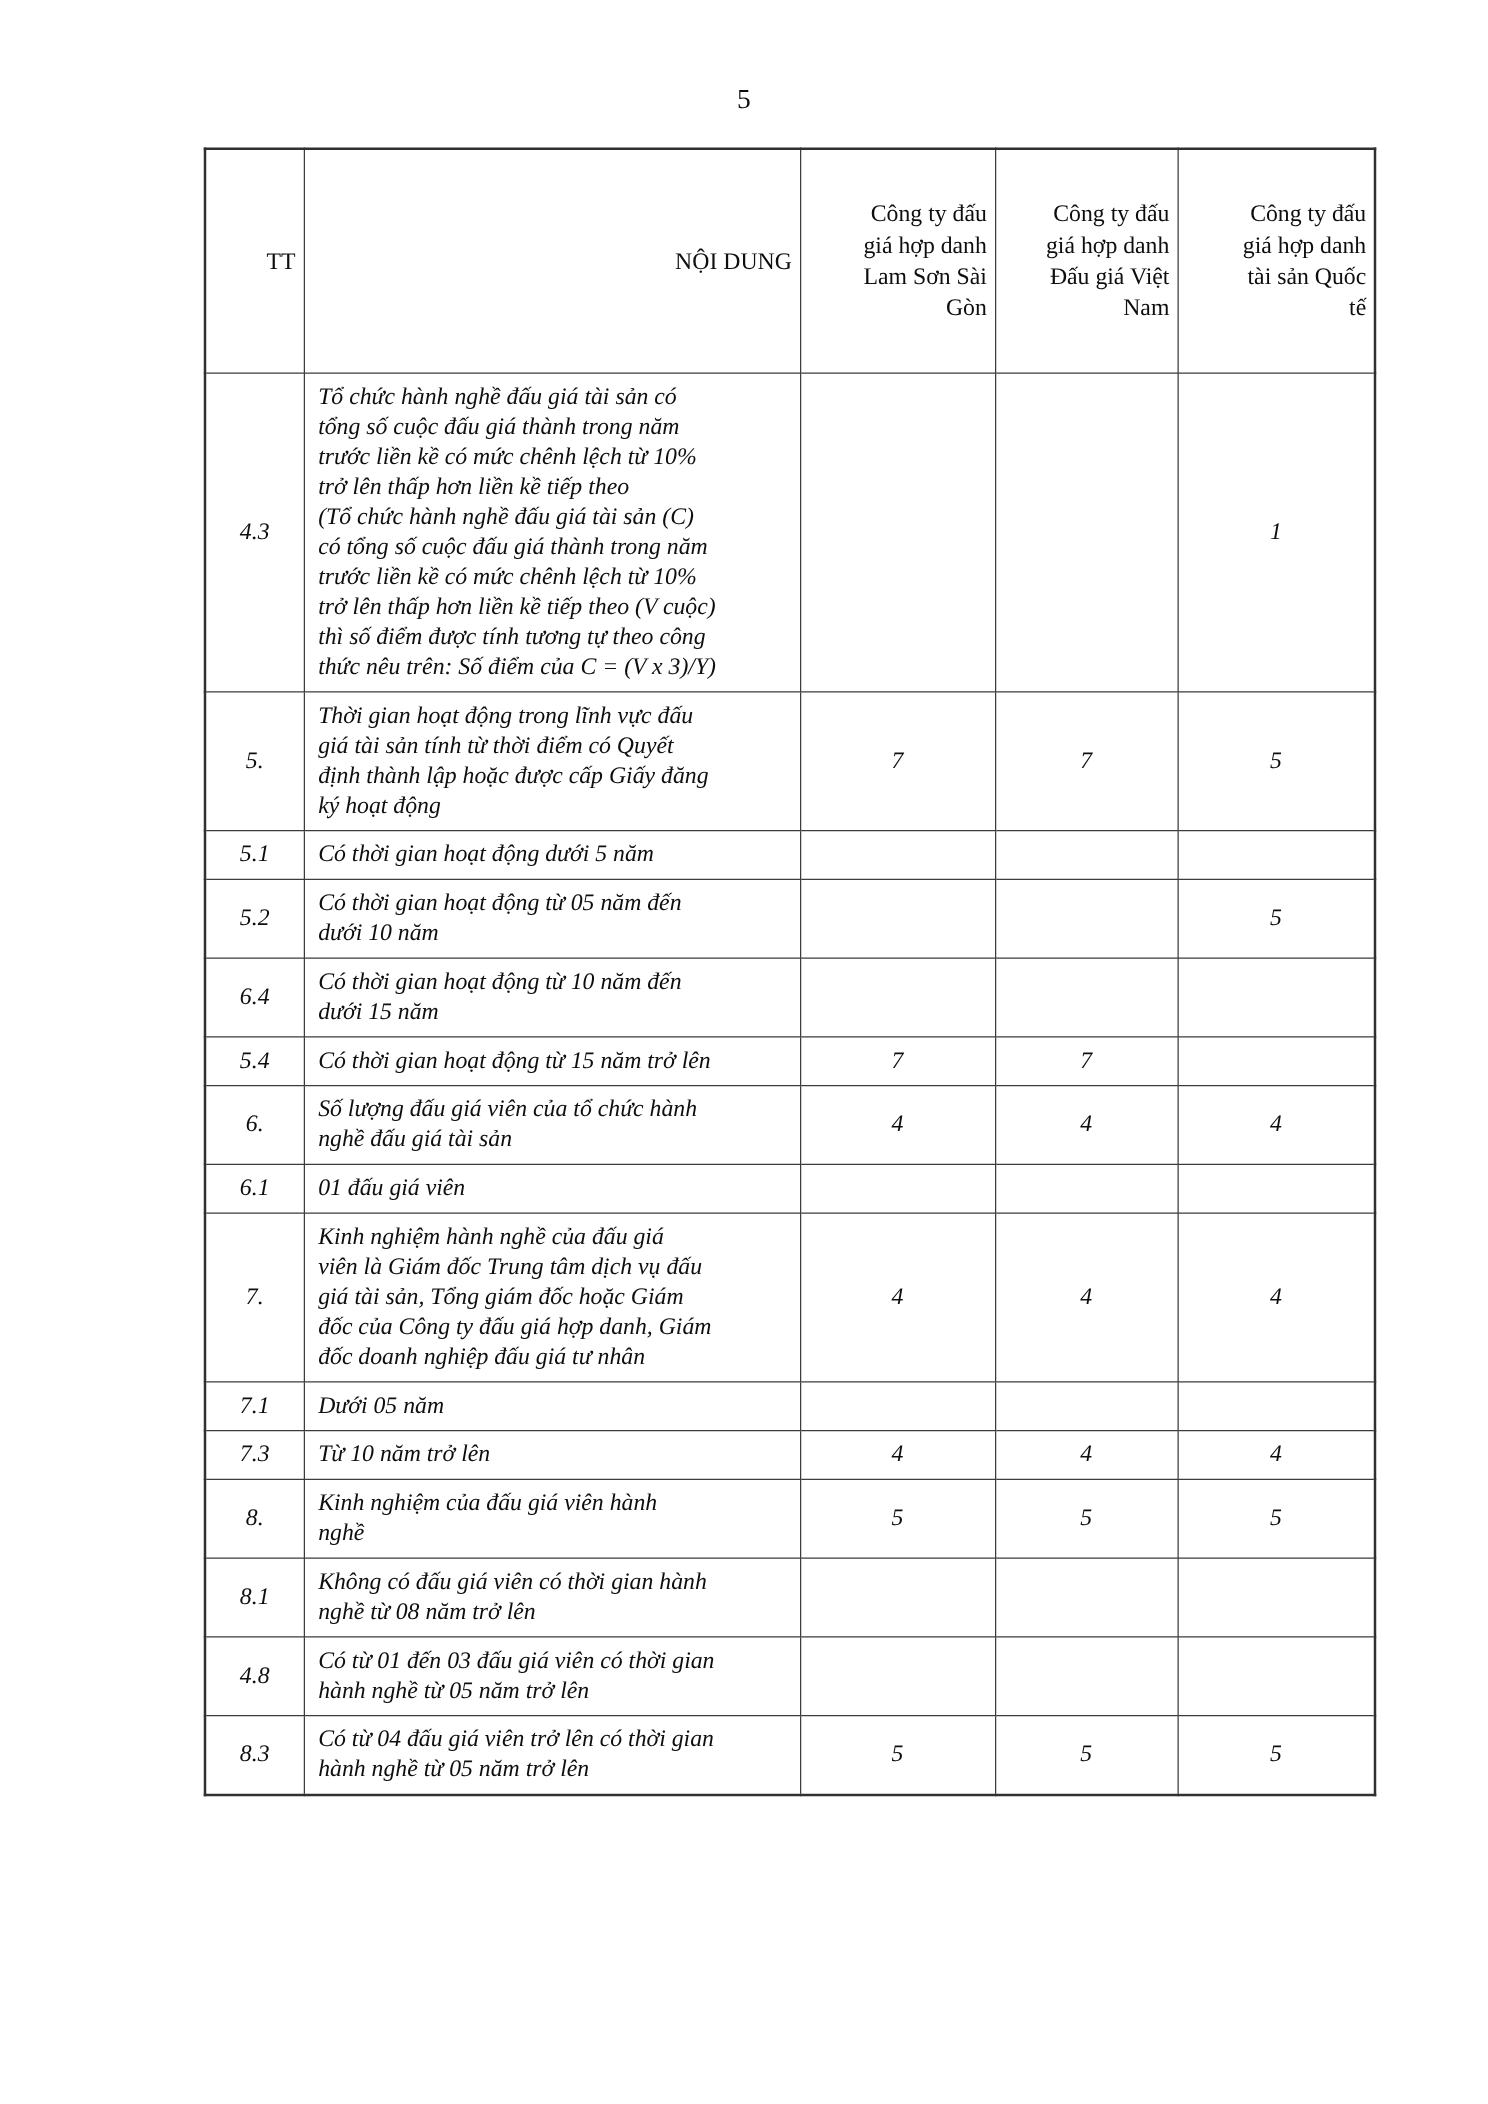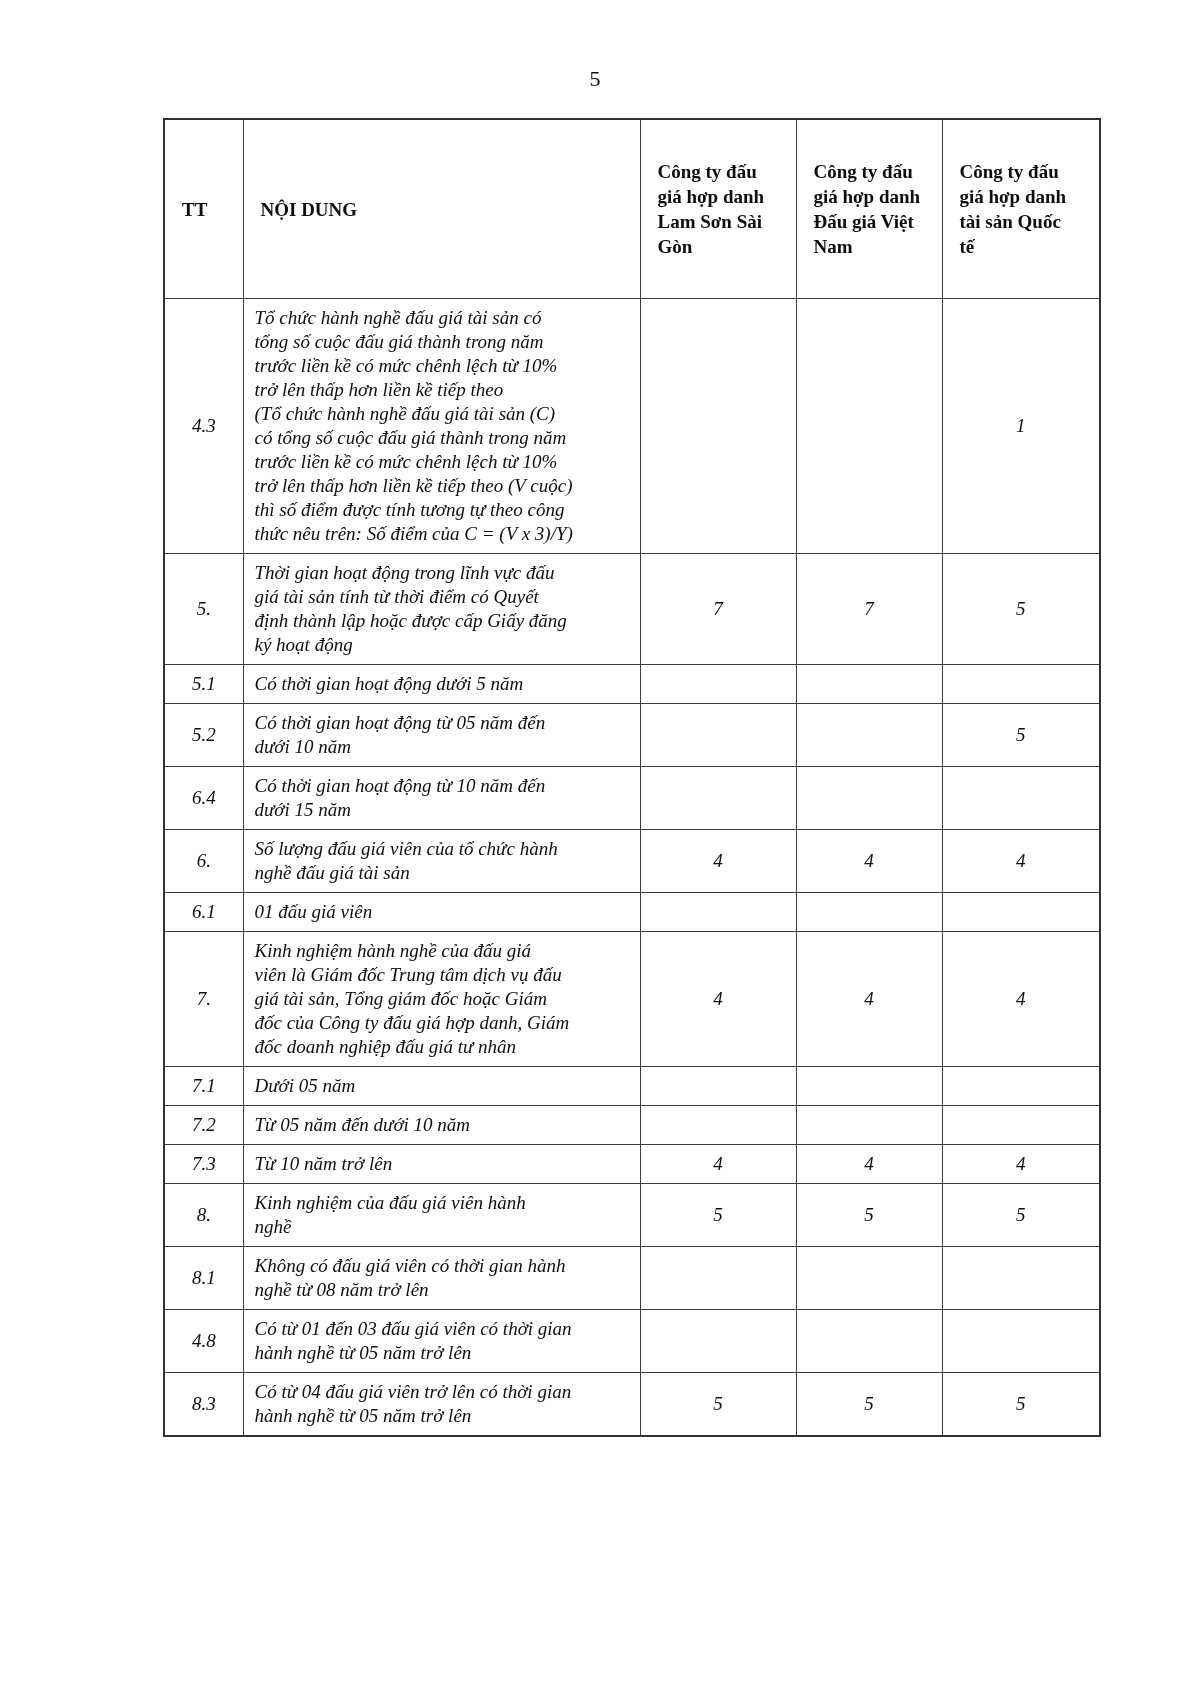--- a/index.html
+++ b/index.html
@@ -28,28 +28,28 @@
     border-collapse: collapse;
     width: 936px;
     table-layout: fixed;
     border: 2px solid #303030;
   }
   .doc-table th, .doc-table td {
     border: 1.5px solid #3c3c3c;
   }
   .doc-table thead th {
     height: 170px;
-    font-weight: bold;
+    font-weight: normal;
     font-style: normal;
     font-size: 19px;
     line-height: 25px;
-    text-align: left;
+    text-align: right;
     vertical-align: middle;
     white-space: pre-line;
-    padding: 4px 17px;
+    padding: 4px 6px;
   }
   .doc-table td {
     font-style: italic;
     font-size: 19px;
     line-height: 24px;
     vertical-align: middle;
     padding: 7px 6px;
   }
   td.tt {
     text-align: center;
@@ -153,20 +153,29 @@
         <tr>
           <td class="tt">6.4</td>
           <td class="content">
             <div class="content-text">Có thời gian hoạt động từ 10 năm đến
 dưới 15 năm</div>
           </td>
           <td class="val"></td>
           <td class="val"></td>
           <td class="val"></td>
         </tr>
+        <tr>
+          <td class="tt">5.4</td>
+          <td class="content">
+            <div class="content-text">Có thời gian hoạt động từ 15 năm trở lên</div>
+          </td>
+          <td class="val">7</td>
+          <td class="val">7</td>
+          <td class="val"></td>
+        </tr>
         <tr class="row-bold">
           <td class="tt">6.</td>
           <td class="content">
             <div class="content-text">Số lượng đấu giá viên của tổ chức hành
 nghề đấu giá tài sản</div>
           </td>
           <td class="val">4</td>
           <td class="val">4</td>
           <td class="val">4</td>
         </tr>
@@ -195,29 +204,20 @@
         <tr>
           <td class="tt">7.1</td>
           <td class="content">
             <div class="content-text">Dưới 05 năm</div>
           </td>
           <td class="val"></td>
           <td class="val"></td>
           <td class="val"></td>
         </tr>
         <tr>
-          <td class="tt">7.2</td>
-          <td class="content">
-            <div class="content-text">Từ 05 năm đến dưới 10 năm</div>
-          </td>
-          <td class="val"></td>
-          <td class="val"></td>
-          <td class="val"></td>
-        </tr>
-        <tr>
           <td class="tt">7.3</td>
           <td class="content">
             <div class="content-text">Từ 10 năm trở lên</div>
           </td>
           <td class="val">4</td>
           <td class="val">4</td>
           <td class="val">4</td>
         </tr>
         <tr class="row-bold">
           <td class="tt">8.</td>

